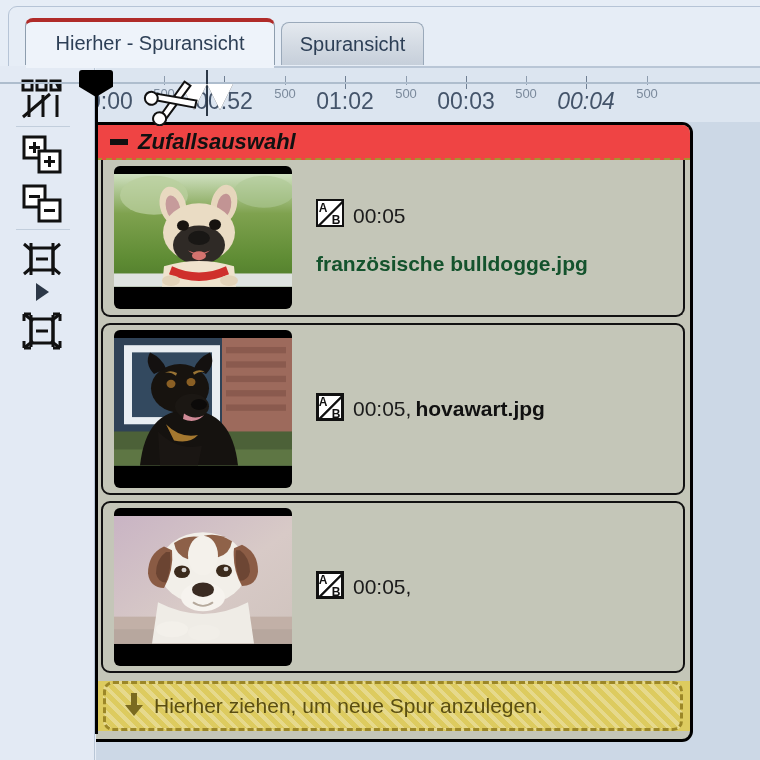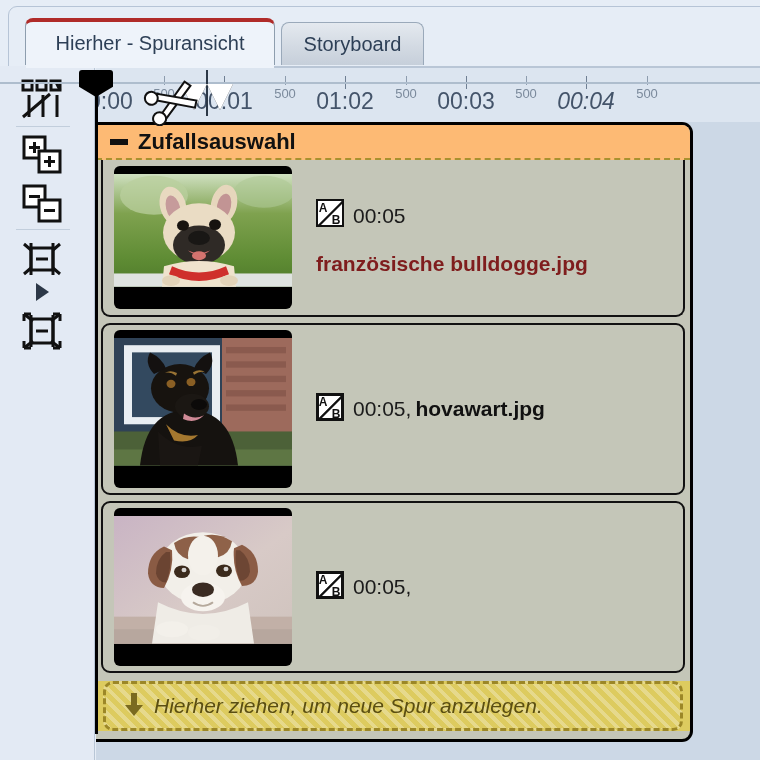--- a/index.html
+++ b/index.html
@@ -203,26 +203,27 @@
     border-left: none;
     border-radius: 0 11px 11px 0;
     background: #c4c6b8;
     box-sizing: border-box;
     overflow: hidden;
   }
 
   .track-header {
     position: relative;
     height: 35px;
-    background: #fdba74;
+    background: #ef4444;
     border-bottom: 2px dashed #a8912f;
     display: flex;
     align-items: center;
     padding-left: 10px;
     box-sizing: border-box;
+    font-style: italic;
   }
   .collapse-btn {
     width: 26px; height: 22px;
     display: flex; align-items: center; justify-content: center;
     flex: none;
   }
   .collapse-btn i {
     display: block;
     width: 18px; height: 6px;
     background: #111;
@@ -266,21 +267,21 @@
     flex: 1 1 auto;
     margin-left: 24px;
     color: #111;
     font-size: 21px;
     min-width: 0;
   }
   .info-row { display: flex; align-items: center; }
   .ab-icon { flex: none; margin-right: 9px; }
   .dur { font-weight: normal; color: #1b1b1b; }
   .fname { font-weight: bold; color: #111; margin-left: 4px; white-space: nowrap; }
-  .fname-block { font-weight: bold; color: #7f1d1d; margin-top: 20px; white-space: nowrap; }
+  .fname-block { font-weight: bold; color: #14532d; margin-top: 20px; white-space: nowrap; }
 
   
   .dropzone {
     position: relative;
     height: 50px;
     margin: 8px 7px 8px 7px;
     border: 3px dashed #9c8727;
     border-radius: 10px;
     box-sizing: border-box;
     display: flex;
@@ -291,38 +292,37 @@
         rgba(255,255,255,0.28) 0 4px,
         rgba(0,0,0,0.0) 4px 9px),
       #ddcb5f;
     overflow: hidden;
   }
   .dz-arrow { flex: none; margin-right: 10px; }
   .dz-text {
     font-size: 21px;
     color: #5a4e12;
     white-space: nowrap;
-    font-style: italic;
   }
   .dropzone-wrap { background: #ddcb5f; }
 </style>
 </head>
 <body>
 
 <div id="app">
 
   <div class="panel-frame"></div>
 
   <div class="tabstrip">
     <div class="tab-underline"></div>
     <div class="tab active">
       <span>Hierher - Spuransicht</span>
     </div>
     <div class="tab inactive">
-      <span>Storyboard</span>
+      <span>Spuransicht</span>
     </div>
   </div>
 
   <div class="toolcol">
 
     <div class="toolbtn" style="top:8px;">
       <svg width="46" height="46" viewBox="0 0 46 46">
         <g fill="none" stroke="#111" stroke-width="3">
           <rect x="4" y="5" width="9" height="9"></rect>
           <rect x="18" y="5" width="9" height="9"></rect>
@@ -414,21 +414,21 @@
     <div class="tick-minor" style="left:430px;"></div>
     <div class="tick-minor" style="left:551px;"></div>
 
     <div class="lbl-minor" style="left:68px;">500</div>
     <div class="lbl-minor" style="left:189px;">500</div>
     <div class="lbl-minor" style="left:310px;">500</div>
     <div class="lbl-minor" style="left:430px;">500</div>
     <div class="lbl-minor" style="left:551px;">500</div>
 
     <div class="lbl-major" style="left:8px;">00:00</div>
-    <div class="lbl-major" style="left:128px;">00:01</div>
+    <div class="lbl-major" style="left:128px;">00:52</div>
     <div class="lbl-major" style="left:249px;">01:02</div>
     <div class="lbl-major" style="left:370px;text-align:center;">00:03</div>
     <div class="lbl-major" style="left:490px;font-style:italic;">00:04</div>
 
     <div class="markerpair" style="left:110px;">
       <div class="mline"></div>
       <div class="tri" style="left:-25px;"></div>
       <div class="tri" style="left:1px;"></div>
     </div>
   </div>

